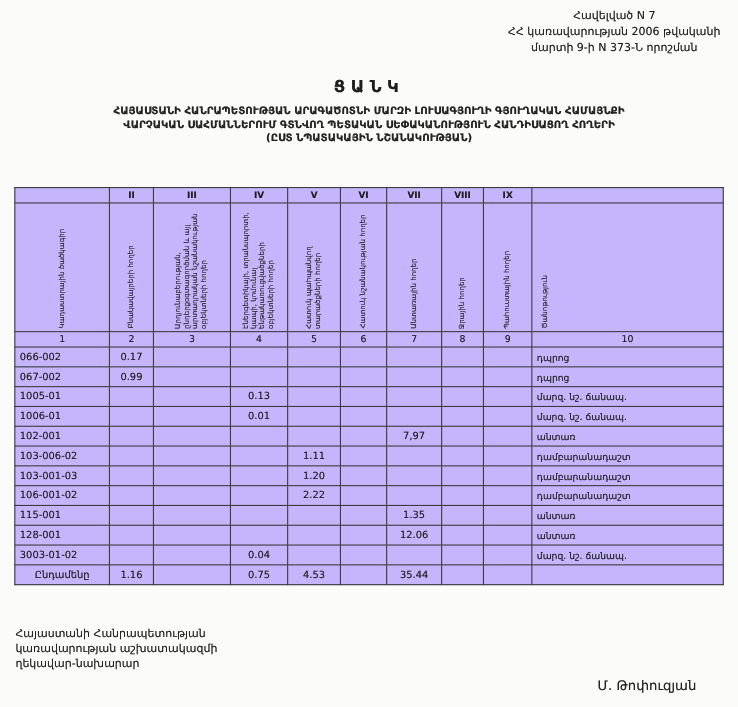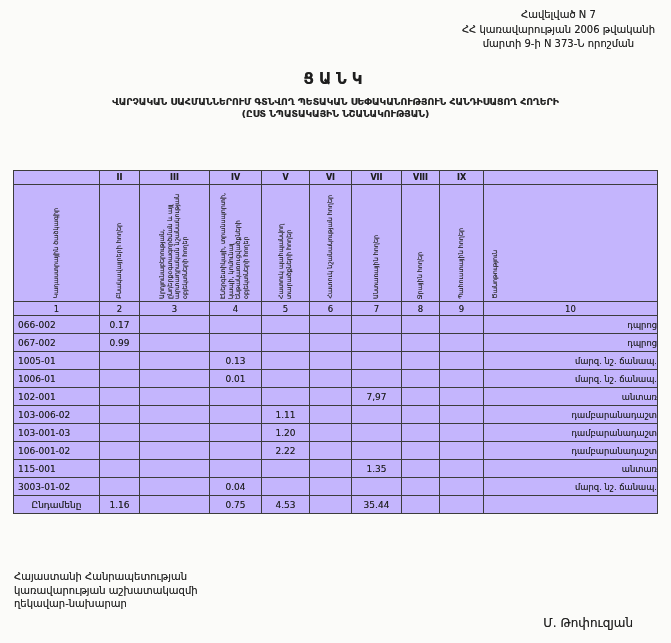--- a/index.html
+++ b/index.html
@@ -35,41 +35,42 @@
     margin:3px auto 2px auto;
     color:#2a2a2a;
     text-align:left;
   }
   .rot-left{margin-left:8px;margin-right:auto;}
   tr.colnums td{height:13px;font-size:8.5px;text-align:center;}
 
   tbody td{height:17px;font-size:9px;}
   td.code{text-align:left;padding-left:4px;}
   td.num{text-align:center;}
-  td.note{text-align:right;padding-left:4px;font-size:8.4px;}
+  td.note{text-align:left;padding-left:4px;font-size:8.4px;}
   td.total-label{text-align:center;padding-left:0;}
 
   
   .footer-left{position:absolute;left:14px;top:570px;font-size:10px;line-height:1.35;color:#222;}
   .signature{position:absolute;right:38px;top:616px;font-size:12px;color:#222;}
 </style>
 </head>
 <body>
 
 <div class="page">
 
   <div class="annex">
     <div>Հավելված N 7</div>
     <div>ՀՀ կառավարության 2006 թվականի</div>
     <div>մարտի 9-ի N 373-Ն որոշման</div>
   </div>
 
   <div class="doc-title">ՑԱՆԿ</div>
 
   <div class="subtitle">
+    <div>ՀԱՅԱՍՏԱՆԻ ՀԱՆՐԱՊԵՏՈՒԹՅԱՆ ԱՐԱԳԱԾՈՏՆԻ ՄԱՐԶԻ ԼՈՒՍԱԳՅՈՒՂԻ ԳՅՈՒՂԱԿԱՆ ՀԱՄԱՅՆՔԻ</div>
     <div>ՎԱՐՉԱԿԱՆ ՍԱՀՄԱՆՆԵՐՈՒՄ ԳՏՆՎՈՂ ՊԵՏԱԿԱՆ ՍԵՓԱԿԱՆՈՒԹՅՈՒՆ ՀԱՆԴԻՍԱՑՈՂ ՀՈՂԵՐԻ</div>
     <div>(ԸՍՏ ՆՊԱՏԱԿԱՅԻՆ ՆՇԱՆԱԿՈՒԹՅԱՆ)</div>
   </div>
 
   <div class="tbl-wrap">
     <table>
       <colgroup>
         <col style="width:86px">
           <col style="width:40px">
           <col style="width:70px">
@@ -242,20 +243,32 @@
             <td class="num"></td>
             <td class="num"></td>
             <td class="num"></td>
             <td class="num"></td>
             <td class="num">1.35</td>
             <td class="num"></td>
             <td class="num"></td>
             <td class="note">անտառ</td>
           </tr>
           <tr>
+            <td class="code">128-001</td>
+            <td class="num"></td>
+            <td class="num"></td>
+            <td class="num"></td>
+            <td class="num"></td>
+            <td class="num"></td>
+            <td class="num">12.06</td>
+            <td class="num"></td>
+            <td class="num"></td>
+            <td class="note">անտառ</td>
+          </tr>
+          <tr>
             <td class="code">3003-01-02</td>
             <td class="num"></td>
             <td class="num"></td>
             <td class="num">0.04</td>
             <td class="num"></td>
             <td class="num"></td>
             <td class="num"></td>
             <td class="num"></td>
             <td class="num"></td>
             <td class="note">մարզ. նշ. ճանապ.</td>

